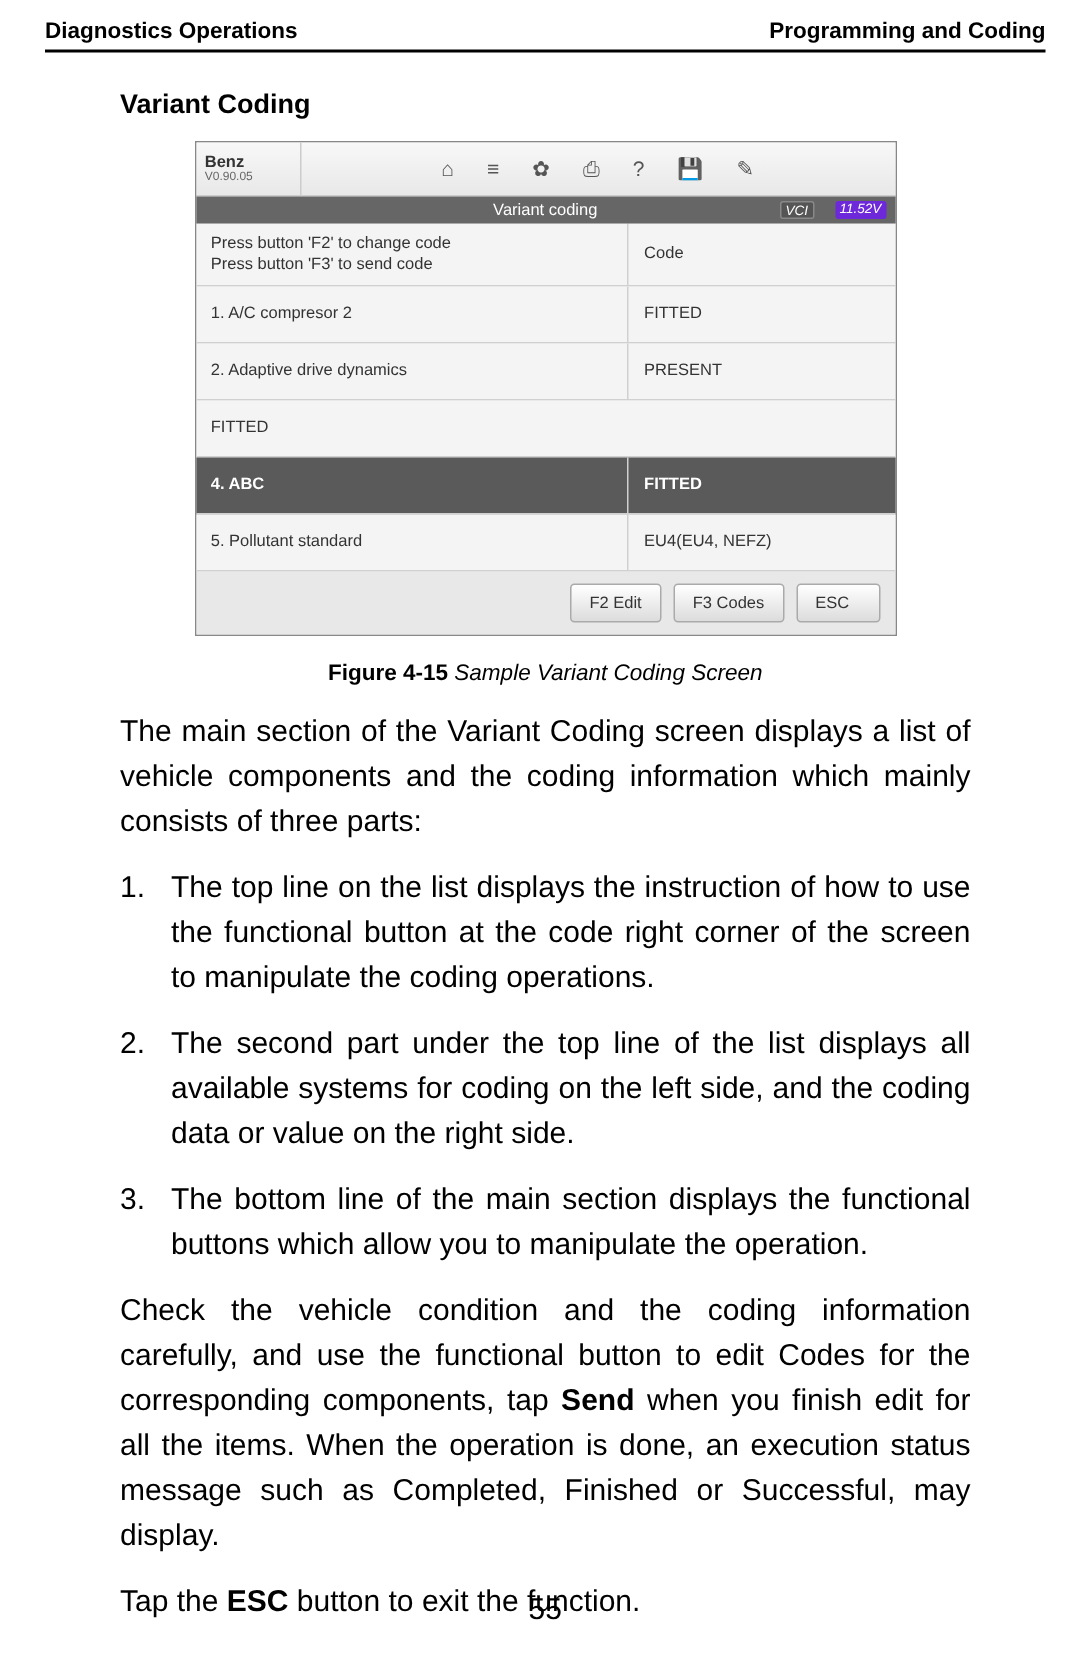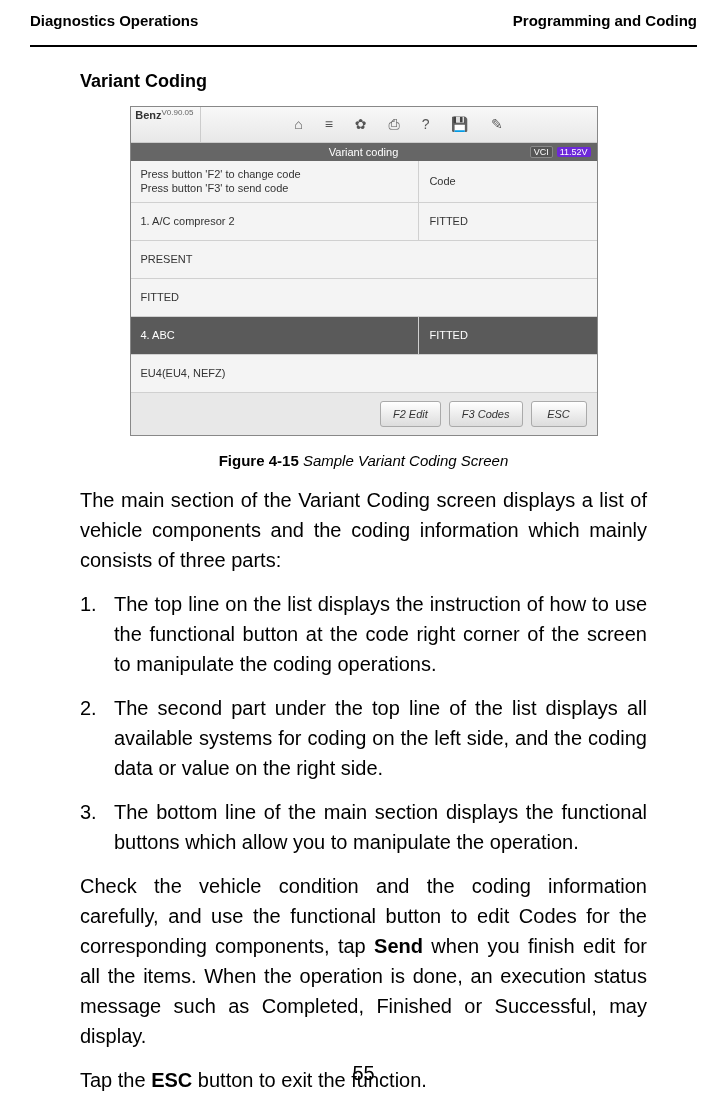--- a/index.html
+++ b/index.html
@@ -12,21 +12,21 @@
     position: relative;
   }
   .page {
     padding: 12px 30px 20px 30px;
   }
   .header-row {
     display: flex;
     justify-content: space-between;
     font-weight: bold;
     font-size: 15px;
-    padding-bottom: 16px;
+    padding-bottom: 4px;
   }
   .rule {
     border: none;
     border-top: 2px solid #000;
     margin-bottom: 24px;
   }
   .section-title {
     font-size: 18px;
     font-weight: bold;
     margin-left: 50px;
@@ -49,22 +49,22 @@
   }
   .brand {
     width: 70px;
     padding: 2px 6px;
     font-size: 9px;
     line-height: 1.1;
     color: #333;
     border-right: 1px solid #ccc;
     height: 100%;
     display: flex;
-    flex-direction: row;
-    justify-content: flex-end;
+    flex-direction: column;
+    justify-content: center;
   }
   .brand .bname { font-weight: bold; font-size: 11px; }
   .brand .bver { font-size: 8px; color:#666;}
   .top-icons {
     flex: 1;
     display: flex;
     justify-content: center;
     gap: 22px;
     color: #555;
     font-size: 14px;
@@ -79,24 +79,24 @@
     position: relative;
   }
   .title-bar .tlabel {
     position: absolute;
     left: 50%;
     transform: translateX(-50%);
   }
   .title-bar .tright {
     margin-left: auto;
     display:flex;
-    gap:4px;
+    gap:14px;
     padding-right:6px;
     font-size:9px;
-    align-items:center;
+    font-style:italic;
   }
   .vci-box{
     background:#555;
     border:1px solid #888;
     padding:0 3px;
     border-radius:2px;
   }
   .volt-box{
     background:#6d28d9;
     padding:0 3px;
@@ -120,40 +120,39 @@
   .ss-row .c2 {
     width: 38%;
     padding: 6px 10px;
     display:flex;
     align-items:center;
   }
   .ss-row.instr .c1 { line-height:1.3; }
   .ss-row.selected {
     background: #5a5a5a;
     color: #fff;
+    font-weight: bold;
   }
   .ss-footer {
     background: #e8e8e8;
     height: 42px;
     display: flex;
     justify-content: flex-end;
     align-items: center;
     gap: 8px;
     padding: 0 10px;
   }
   .ss-btn {
     background: linear-gradient(#fff,#dcdcdc);
     border: 1px solid #aaa;
     border-radius: 3px;
     font-size: 11px;
     color:#333;
     padding: 6px 12px;
     min-width: 56px;
-    text-align:center;
-    font-style:italic;
   }
   .caption {
     text-align: center;
     font-size: 15px;
     margin: 16px 0 16px 0;
   }
   .caption .figlabel { font-weight: bold; margin-top: 12px; }
   .caption .figtitle { font-style: italic; }
   .body-text {
     margin: 0 50px;
@@ -229,30 +228,32 @@
         </div>
       </div>
       <div class="c2">Code</div>
     </div>
 
     <div class="ss-row">
       <div class="c1">1. A/C compresor 2</div>
       <div class="c2">FITTED</div>
     </div>
     <div class="ss-row">
+      <div class="c1">2. Adaptive drive dynamics</div>
       <div class="c2">PRESENT</div>
     </div>
     <div class="ss-row">
       <div class="c2">FITTED</div>
     </div>
     <div class="ss-row selected">
       <div class="c1">4. ABC</div>
       <div class="c2">FITTED</div>
     </div>
     <div class="ss-row">
+      <div class="c1">5. Pollutant standard</div>
       <div class="c2">EU4(EU4, NEFZ)</div>
     </div>
 
     <div class="ss-footer">
       <div class="ss-btn">F2 Edit</div>
       <div class="ss-btn">F3 Codes</div>
       <div class="ss-btn">ESC</div>
     </div>
   </div>
 

